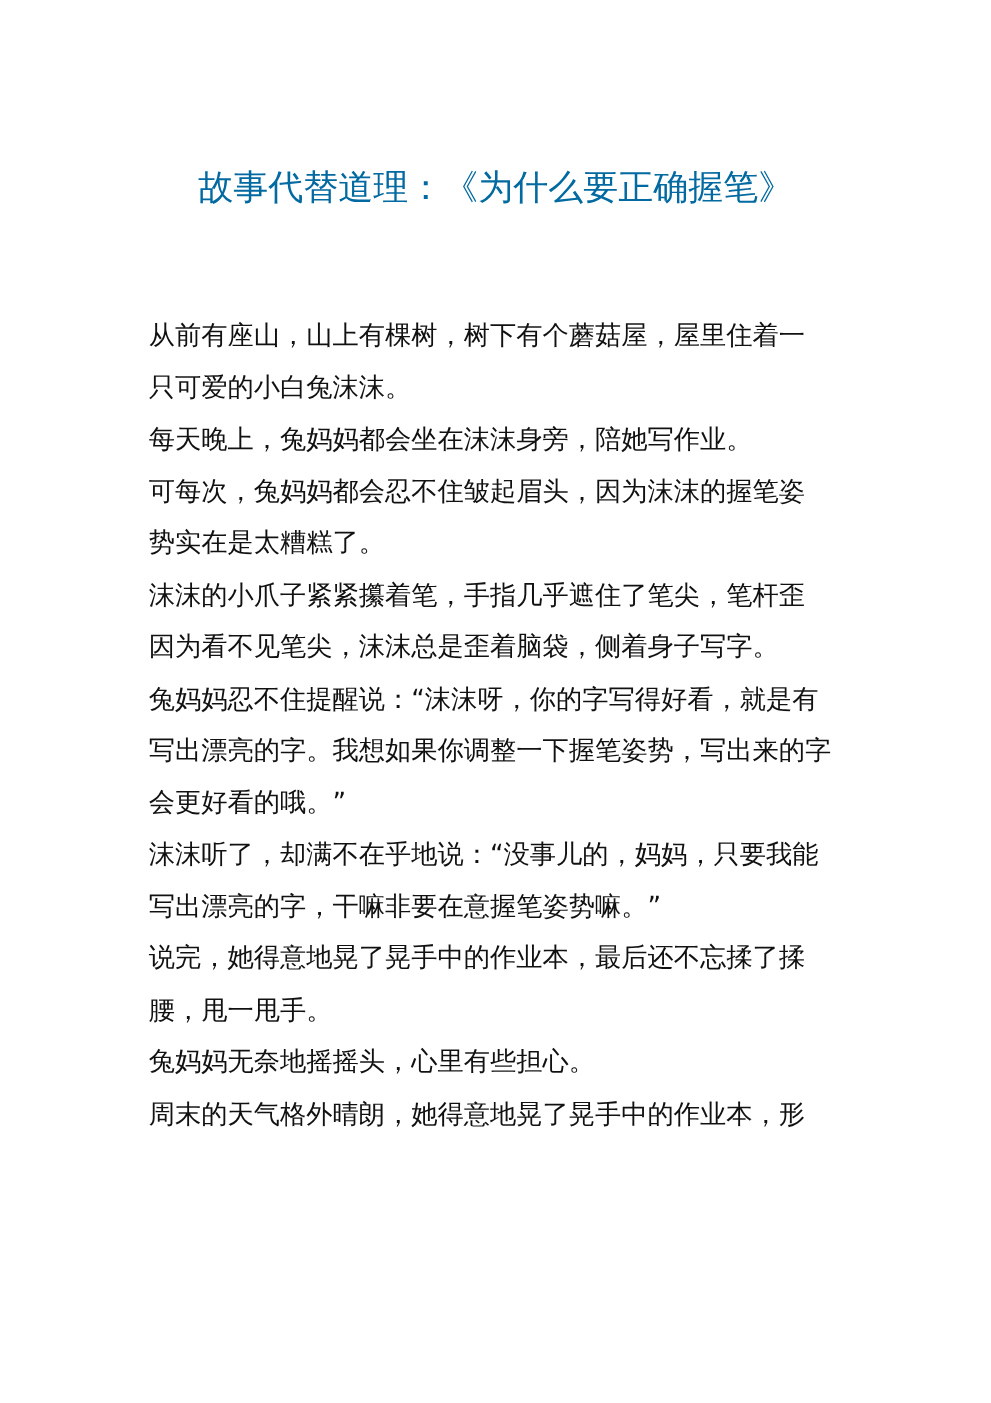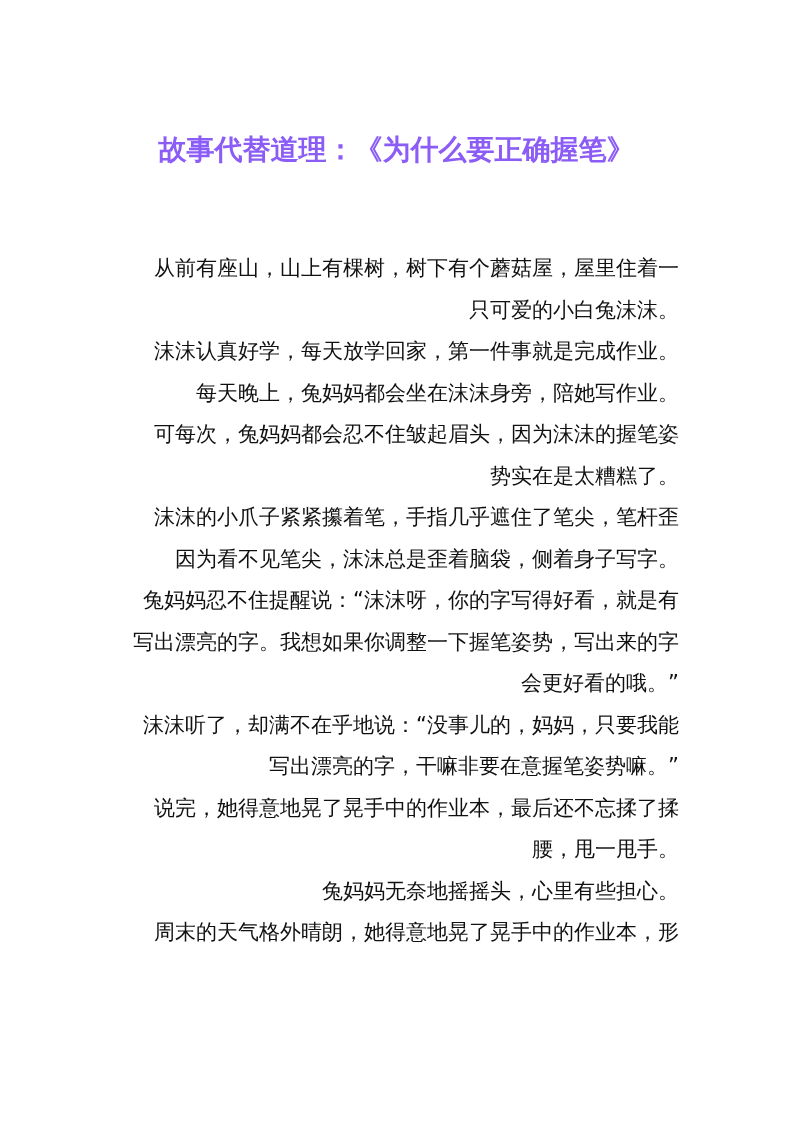--- a/index.html
+++ b/index.html
@@ -23,50 +23,48 @@
       height: 1122px;
       background: #ffffff;
     }
     .title {
       position: absolute;
       left: 0;
       top: 128px;
       width: 793px;
       text-align: center;
       font-size: 28px;
-      font-weight: bold;
+      font-weight: normal;
       line-height: 44px;
       letter-spacing: 0px;
-      color: #8b5cf6;
+      color: #0369a1;
       white-space: nowrap;
     }
     .body-text {
       position: absolute;
       left: 119px;
       top: 248px;
       width: 560px;
-      text-align: right;
     }
     .line {
       height: 41.5px;
       line-height: 41.5px;
       font-size: 21px;
       white-space: nowrap;
       color: #111111;
     }
   </style>
 </head>
 <body>
 
 <div class="page">
   <div class="title">故事代替道理：《为什么要正确握笔》</div>
   <div class="body-text">
     <div class="line">从前有座山，山上有棵树，树下有个蘑菇屋，屋里住着一</div>
     <div class="line">只可爱的小白兔沫沫。</div>
-    <div class="line">沫沫认真好学，每天放学回家，第一件事就是完成作业。</div>
     <div class="line">每天晚上，兔妈妈都会坐在沫沫身旁，陪她写作业。</div>
     <div class="line">可每次，兔妈妈都会忍不住皱起眉头，因为沫沫的握笔姿</div>
     <div class="line">势实在是太糟糕了。</div>
     <div class="line">沫沫的小爪子紧紧攥着笔，手指几乎遮住了笔尖，笔杆歪</div>
     <div class="line">因为看不见笔尖，沫沫总是歪着脑袋，侧着身子写字。</div>
     <div class="line">兔妈妈忍不住提醒说：“沫沫呀，你的字写得好看，就是有</div>
     <div class="line">写出漂亮的字。我想如果你调整一下握笔姿势，写出来的字</div>
     <div class="line">会更好看的哦。”</div>
     <div class="line">沫沫听了，却满不在乎地说：“没事儿的，妈妈，只要我能</div>
     <div class="line">写出漂亮的字，干嘛非要在意握笔姿势嘛。”</div>

